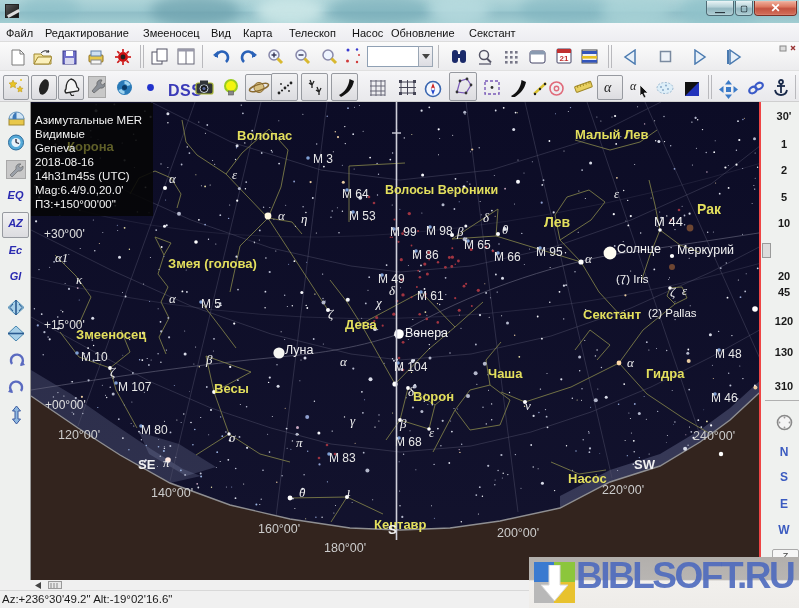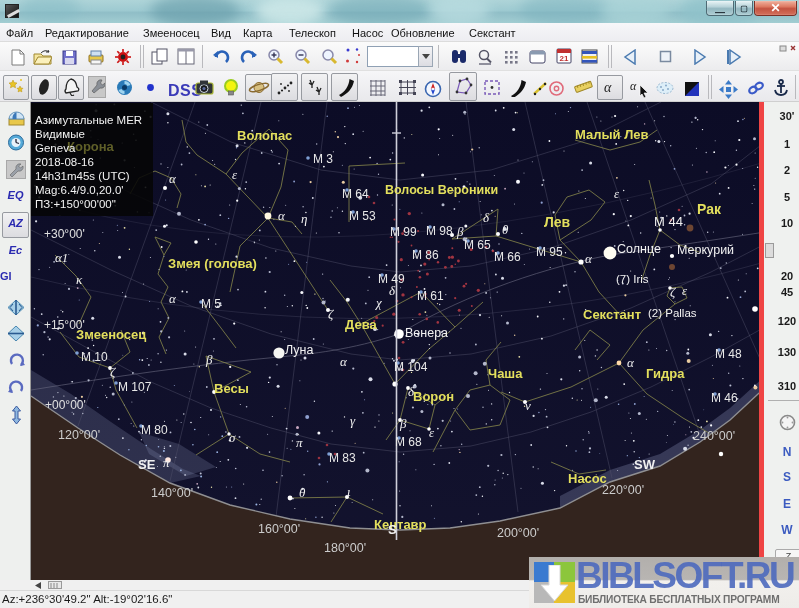--- a/index.html
+++ b/index.html
@@ -15,21 +15,21 @@
 
 #menu{left:0;top:23px;width:799px;height:19px;background:linear-gradient(180deg,#f7f7f9,#ededf1);border-bottom:1px solid #dcdcdc}
 #menu span{position:absolute;top:4px;font-size:11px;color:#111}
 
 #tb1{left:0;top:42px;width:799px;height:29px;background:linear-gradient(180deg,#fbfbfb,#ececee);border-bottom:1px solid #e0e0e0}
 #tb2{left:0;top:71px;width:799px;height:31px;background:linear-gradient(180deg,#f6f6f8,#e9e9ec);border-bottom:1px solid #cfcfcf}
 .vsep{position:absolute;width:1px;background:#b9b9bd}
 .tbtn{position:absolute;border:1px solid #979aa0;border-radius:2px;background:linear-gradient(180deg,#f2f2f3,#dcdce0)}
 
 #lsb{left:0;top:102px;width:31px;height:478px;background:#eef0ee;border-right:1px solid #9a9a9a}
-#rsb{left:759px;top:102px;width:40px;height:478px;background:#eff1ef;border-left:5px solid #ef4444}
+#rsb{left:759px;top:102px;width:40px;height:478px;background:#eff1ef;border-left:2px solid #ef4444}
 #rsb .num{position:absolute;left:6px;width:34px;text-align:center;font-size:11px;font-weight:700;color:#1a1a1a}
 #rsb .dir{position:absolute;left:6px;width:34px;text-align:center;font-size:12px;font-weight:700;color:#3b5bc0}
 #chart{left:31px;top:102px;width:728px;height:478px;background:#0d0d28;overflow:hidden}
 #strip{left:0;top:580px;width:799px;height:10px;background:#f0f0f0}
 #status{left:0;top:590px;width:799px;height:18px;background:#f0f0f0;border-top:1px solid #d8d8d8;font-size:11.5px;color:#1a1a1a}
 
 #logo{left:529px;top:557px;width:270px;height:51px;background:linear-gradient(180deg,#b2afac 0%,#b8b5b2 44%,#f2f0ed 47%,#eeece9 100%)}
 #lsq{position:absolute;left:5px;top:5px;width:41px;height:41px}
 #lsq div{position:absolute;width:21px;height:21px}
 #biblsoft{position:absolute;left:47px;top:-2px;font-size:37px;font-weight:700;letter-spacing:-2.5px;color:rgba(77,105,190,0.9)}
@@ -393,21 +393,21 @@
       <circle cx="9" cy="8.5" r="4.5" fill="#e8f2fa"></circle>
       <path d="M9,8.5 L9,5 M9,8.5 L12,9.5" stroke="#223" stroke-width="1.3"></path>
     </svg>
 <div class="abs" style="left:6px;top:58px;width:20px;height:19px;background:#c8c8c8;border:1px solid #a8a8a8"></div>
 <svg class="abs" style="left:8px;top:61px" width="16" height="14" viewBox="0 0 16 14">
       <path d="M13,1 a4,4 0 0 0 -5,5 l-6,6 2,2 6,-6 a4,4 0 0 0 5,-5 l-2.5,2 -2,-2 z" fill="#9aa0a8" stroke="#555" stroke-width="0.5"></path>
     </svg>
 <div class="abs" style="left:0;top:87px;width:31px;text-align:center;font-size:11px;font-weight:700;color:#2a2ab0;font-style:italic">EQ</div>
 <div class="abs" style="left:0;top:115px;width:31px;text-align:center;font-size:11px;font-weight:700;color:#2a2ab0;font-style:italic">AZ</div>
 <div class="abs" style="left:0;top:142px;width:31px;text-align:center;font-size:11px;font-weight:700;color:#2a2ab0;font-style:italic">Ec</div>
-<div class="abs" style="left:0;top:168px;width:31px;font-size:11px;font-weight:700;color:#2a2ab0;">Gl</div>
+<div class="abs" style="left:0;top:168px;width:31px;text-align:center;font-size:11px;font-weight:700;color:#2a2ab0;font-style:italic">Gl</div>
 <svg class="abs" style="left:7px;top:198px" width="18" height="15" viewBox="0 0 18 15">
       <path d="M9,0 L17,7.5 L9,15 L1,7.5 z" fill="#a8d0e8" stroke="#4a88b0"></path>
       <line x1="9" y1="0" x2="9" y2="15" stroke="#2a5a90" stroke-width="1.6"></line>
       <path d="M6,4 l-3,3.5 3,3.5 M12,4 l3,3.5 -3,3.5" stroke="#2a5a90" fill="none"></path>
     </svg>
 <svg class="abs" style="left:7px;top:224px" width="18" height="15" viewBox="0 0 18 15">
       <path d="M9,0 L17,7.5 L9,15 L1,7.5 z" fill="#a8d0e8" stroke="#4a88b0"></path>
       <line x1="1" y1="7.5" x2="17" y2="7.5" stroke="#2a5a90" stroke-width="1.6"></line>
     </svg>
 <svg class="abs" style="left:8px;top:250px" width="17" height="17" viewBox="0 0 17 17">
@@ -1500,13 +1500,12 @@
 <div id="lsq">
       <div style="left:0;top:0;background:#3a7ad0"></div>
       <div style="left:20px;top:0;background:#8cc63c"></div>
       <div style="left:0;top:20px;background:#b8b8b8"></div>
       <div style="left:20px;top:20px;background:#e8c22e"></div>
       <svg style="position:absolute;left:4px;top:3px" width="34" height="37" viewBox="0 0 34 37">
         <path d="M11,0 h11 v20 h8 L16.5,36 L3,20 h8 z" fill="#fff" stroke="#d8d8d8" stroke-width="1"></path>
       </svg>
     </div>
 <div id="biblsoft">BIBLSOFT.RU</div>
-<div id="libl">БИБЛИОТЕКА БЕСПЛАТНЫХ ПРОГРАММ</div>
 </div>
 </body></html>

